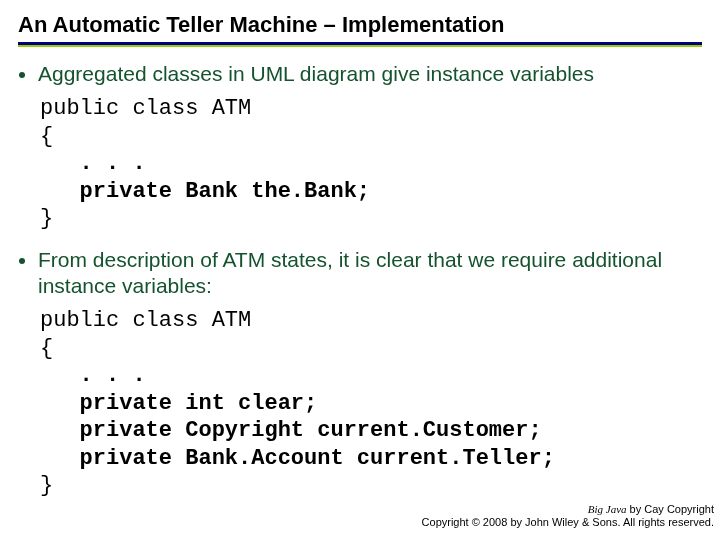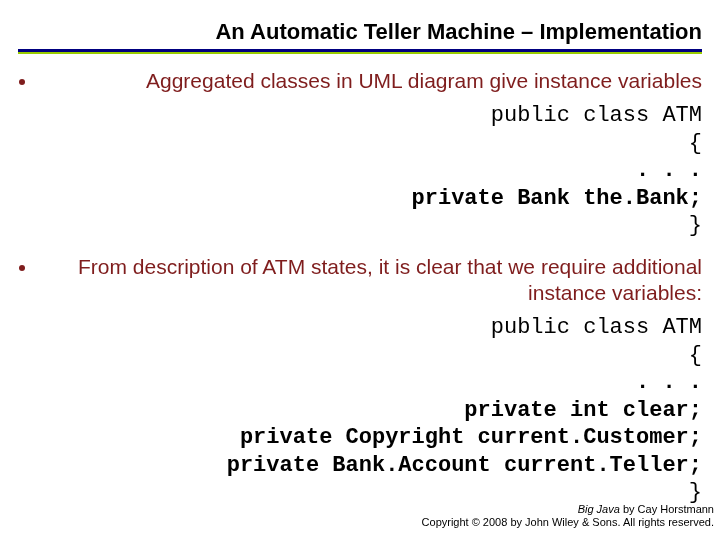--- a/index.html
+++ b/index.html
@@ -6,43 +6,42 @@
     margin: 0;
     padding: 0;
     width: 720px;
     height: 540px;
     font-family: Arial, Helvetica, sans-serif;
     background: #fff;
     position: relative;
     overflow: hidden;
   }
   .slide {
-    padding: 19px 18px 0 18px;
-    text-align: right;
+    padding: 12px 18px 0 18px;
   }
   .title {
     font-size: 22px;
     font-weight: bold;
     color: #000;
     margin: 0 0 4px 0;
   }
   .underline {
     height: 3px;
     background: #000080;
     border-bottom: 2px solid #99cc00;
     margin-bottom: 14px;
   }
   ul {
     margin: 0;
     padding: 0 0 0 20px;
     list-style: disc;
   }
   li {
     font-size: 21px;
-    color: #7f1d1d;
+    color: #14532d;
     margin-bottom: 8px;
     line-height: 1.25;
   }
   pre {
     font-family: "Courier New", Courier, monospace;
     font-size: 22px;
     margin: 6px 0 14px 22px;
     line-height: 1.25;
     white-space: pre;
   }
@@ -52,20 +51,21 @@
   .footer {
     position: absolute;
     bottom: 10px;
     right: 6px;
     font-size: 11px;
     text-align: right;
     line-height: 1.25;
   }
   .footer .italic {
     font-style: italic;
+    font-family: Liberation Serif, serif;
   }
 </style>
 </head>
 <body>
 
 <div class="slide">
   <h1 class="title">An Automatic Teller Machine – Implementation</h1>
   <div class="underline"></div>
 
   <ul>
@@ -85,15 +85,15 @@
   <pre><span>public class ATM</span>
 <span>{</span>
 <span class="bold">   . . .</span>
 <span class="bold">   private int clear;</span>
 <span class="bold">   private Copyright current.Customer;</span>
 <span class="bold">   private Bank.Account current.Teller;</span>
 <span>}</span></pre>
 </div>
 
 <div class="footer">
-  <div><span class="italic">Big Java</span><span> by Cay Horstmann</span></div>
+  <div><span class="italic">Big Java</span><span> by Cay Copyright</span></div>
   <div>Copyright © 2008 by John Wiley &amp; Sons. All rights reserved.</div>
 </div>
 
 </body></html>

